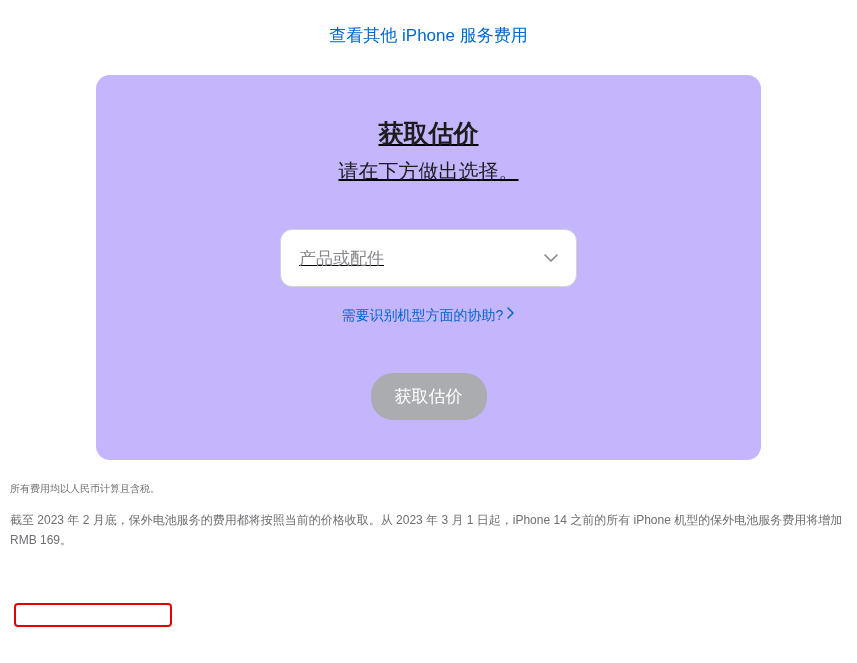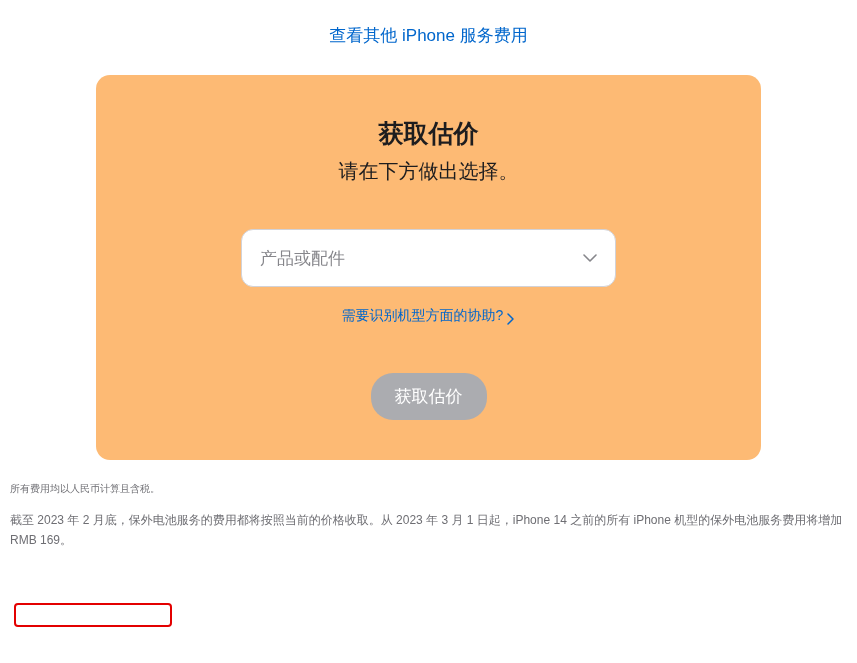--- a/index.html
+++ b/index.html
@@ -20,39 +20,40 @@
       padding-bottom: 28px;
     }
     .top-link a {
       color: #0066cc;
       text-decoration: none;
       font-size: 17px;
     }
     .card {
       width: 665px;
       margin: 0 auto;
-      background: #fdba74;
+      background: #c4b5fd;
       border-radius: 14px;
       padding: 42px 40px 40px 40px;
       text-align: center;
+      text-decoration: underline;
     }
     .card-title {
       font-size: 25px;
       font-weight: 600;
       color: #1d1d1f;
       margin-bottom: 8px;
     }
     .card-subtitle {
       font-size: 20px;
       color: #1d1d1f;
       margin-bottom: 44px;
     }
     .select-wrap {
       position: relative;
-      width: 375px;
+      width: 297px;
       margin: 0 auto 18px auto;
     }
     .select-box {
       width: 100%;
       height: 58px;
       background: #fff;
       border: 1px solid #d2d2d7;
       border-radius: 12px;
       display: flex;
       align-items: center;
@@ -67,21 +68,21 @@
     .chevron {
       width: 14px;
       height: 14px;
       display: inline-flex;
       align-items: center;
       justify-content: center;
       color: #86868b;
     }
     .help-link {
       display: inline-flex;
-      align-items: flex-end;
+      align-items: flex-start;
       color: #0066cc;
       text-decoration: none;
       font-size: 14px;
       margin-top: 2px;
       margin-bottom: 48px;
     }
     .help-link .chev-right {
       margin-left: 4px;
       width: 8px;
       height: 12px;

